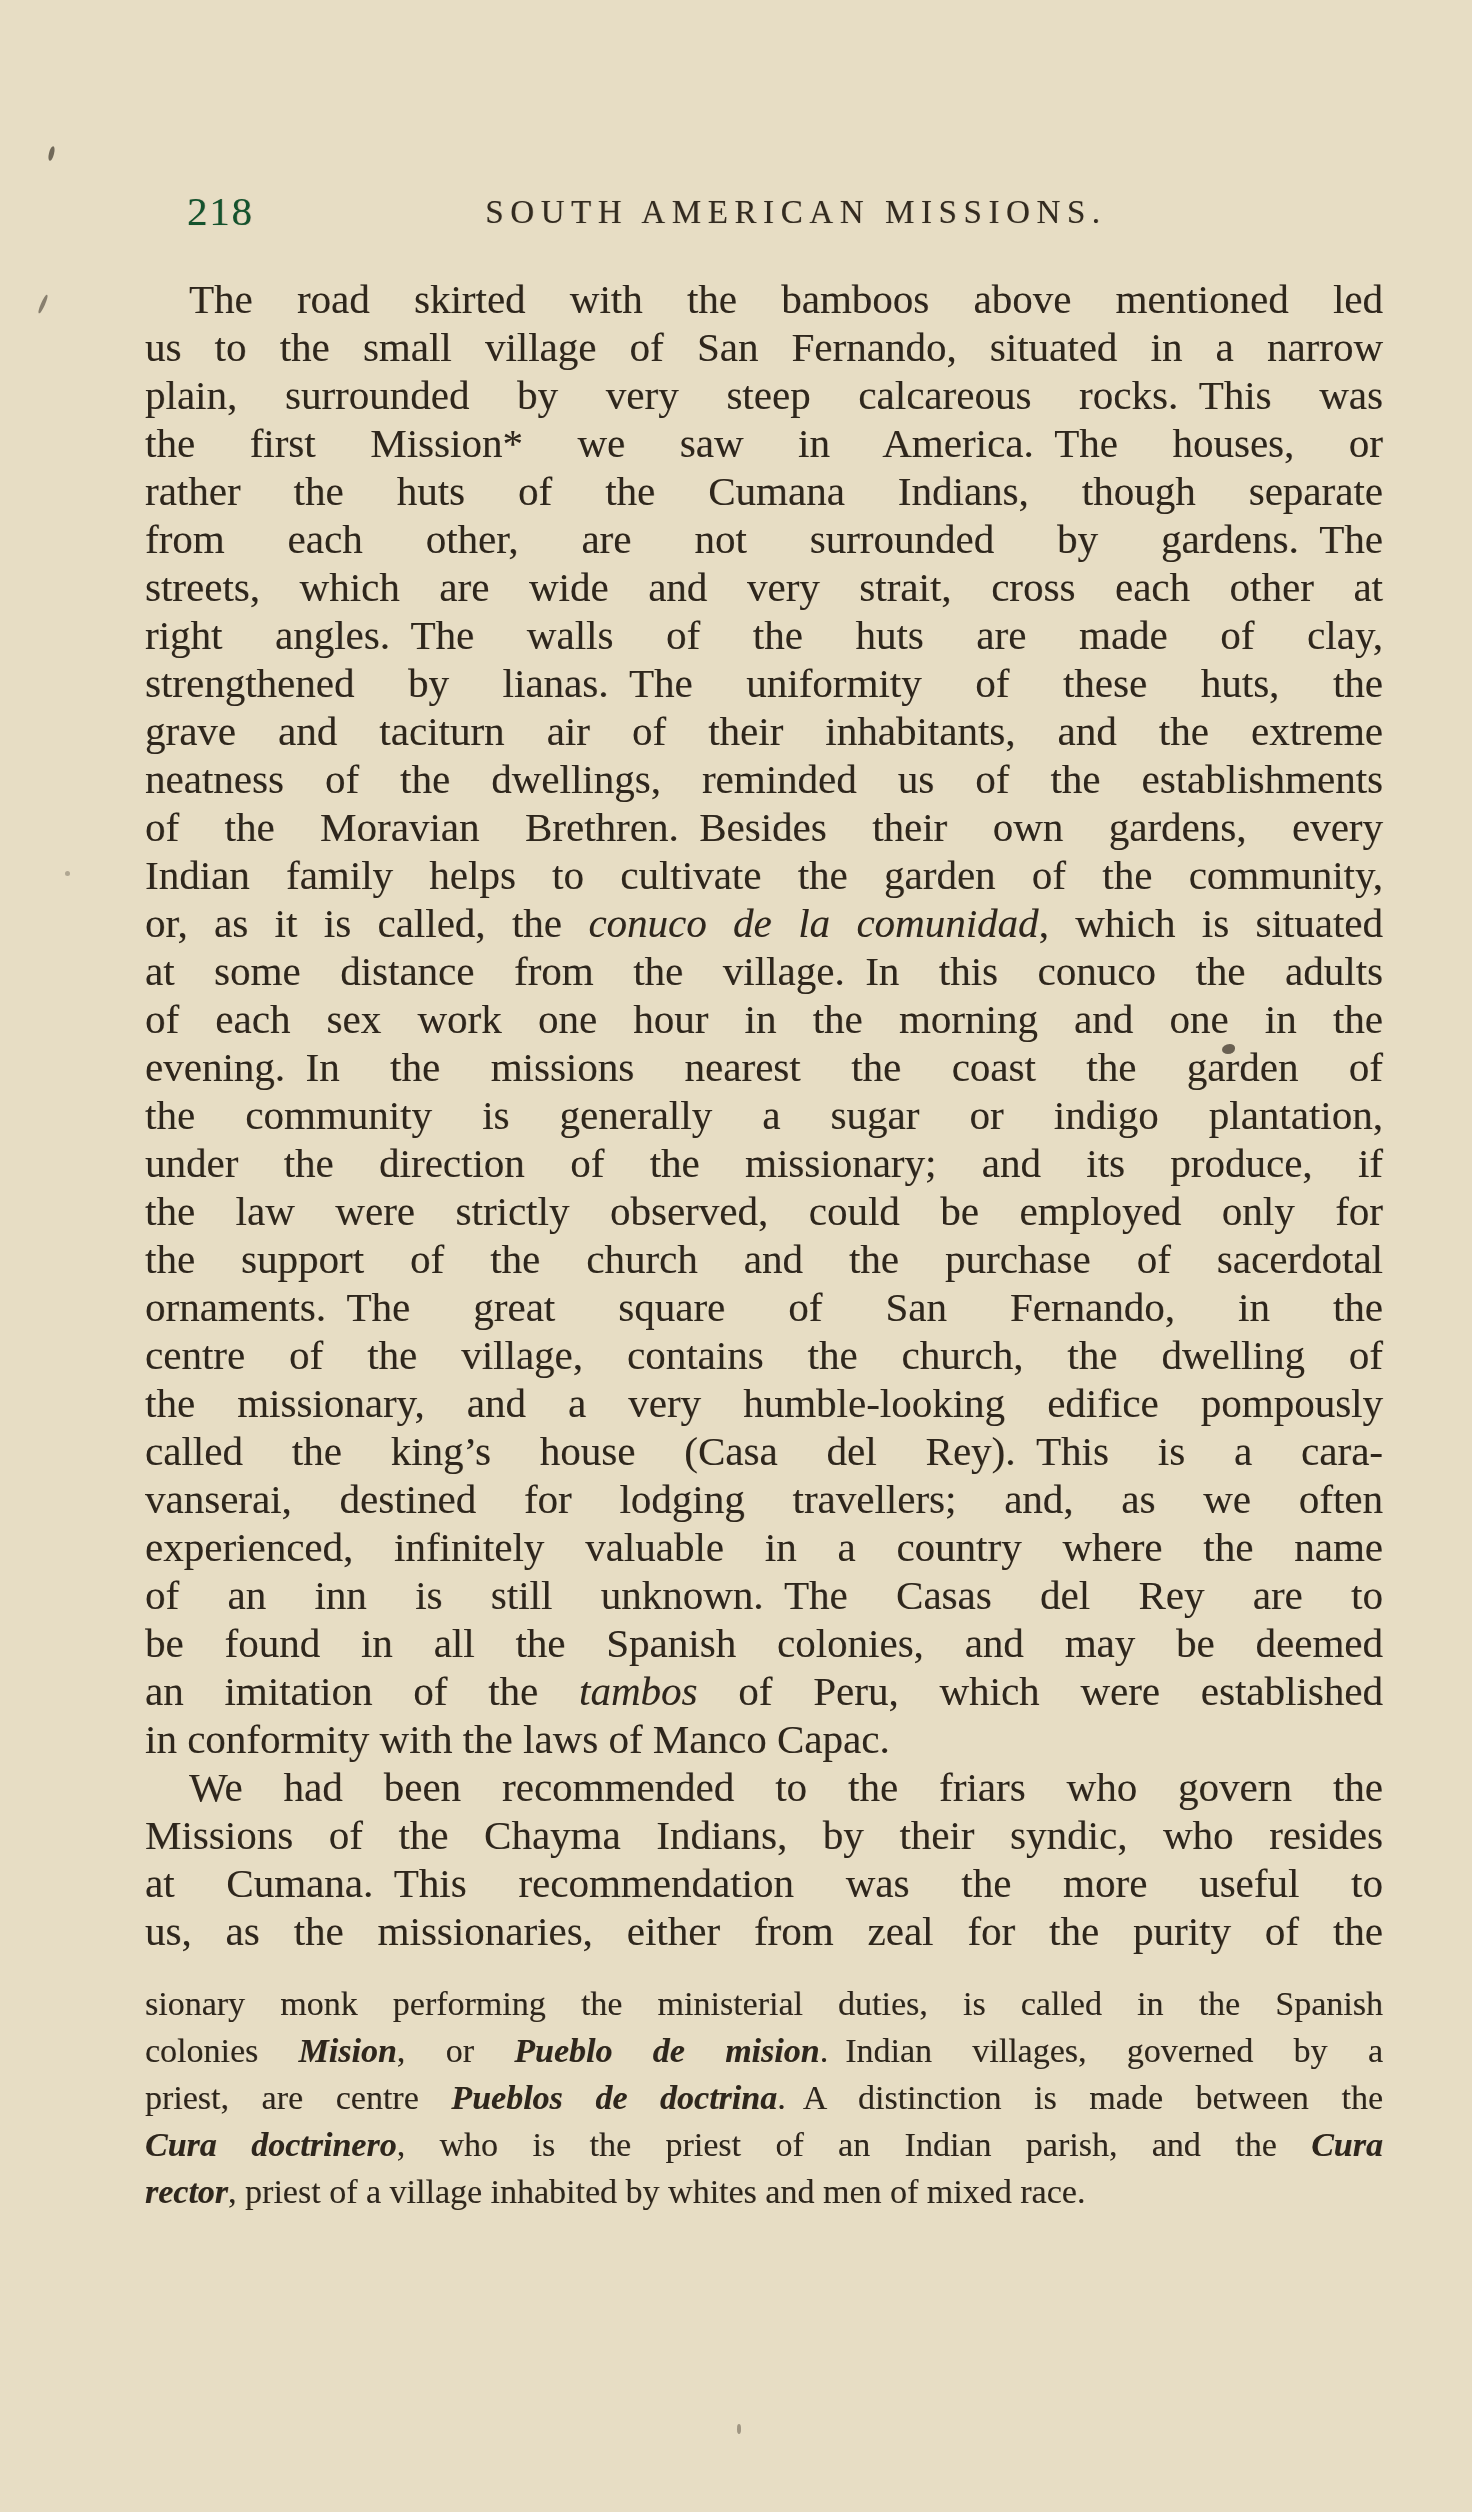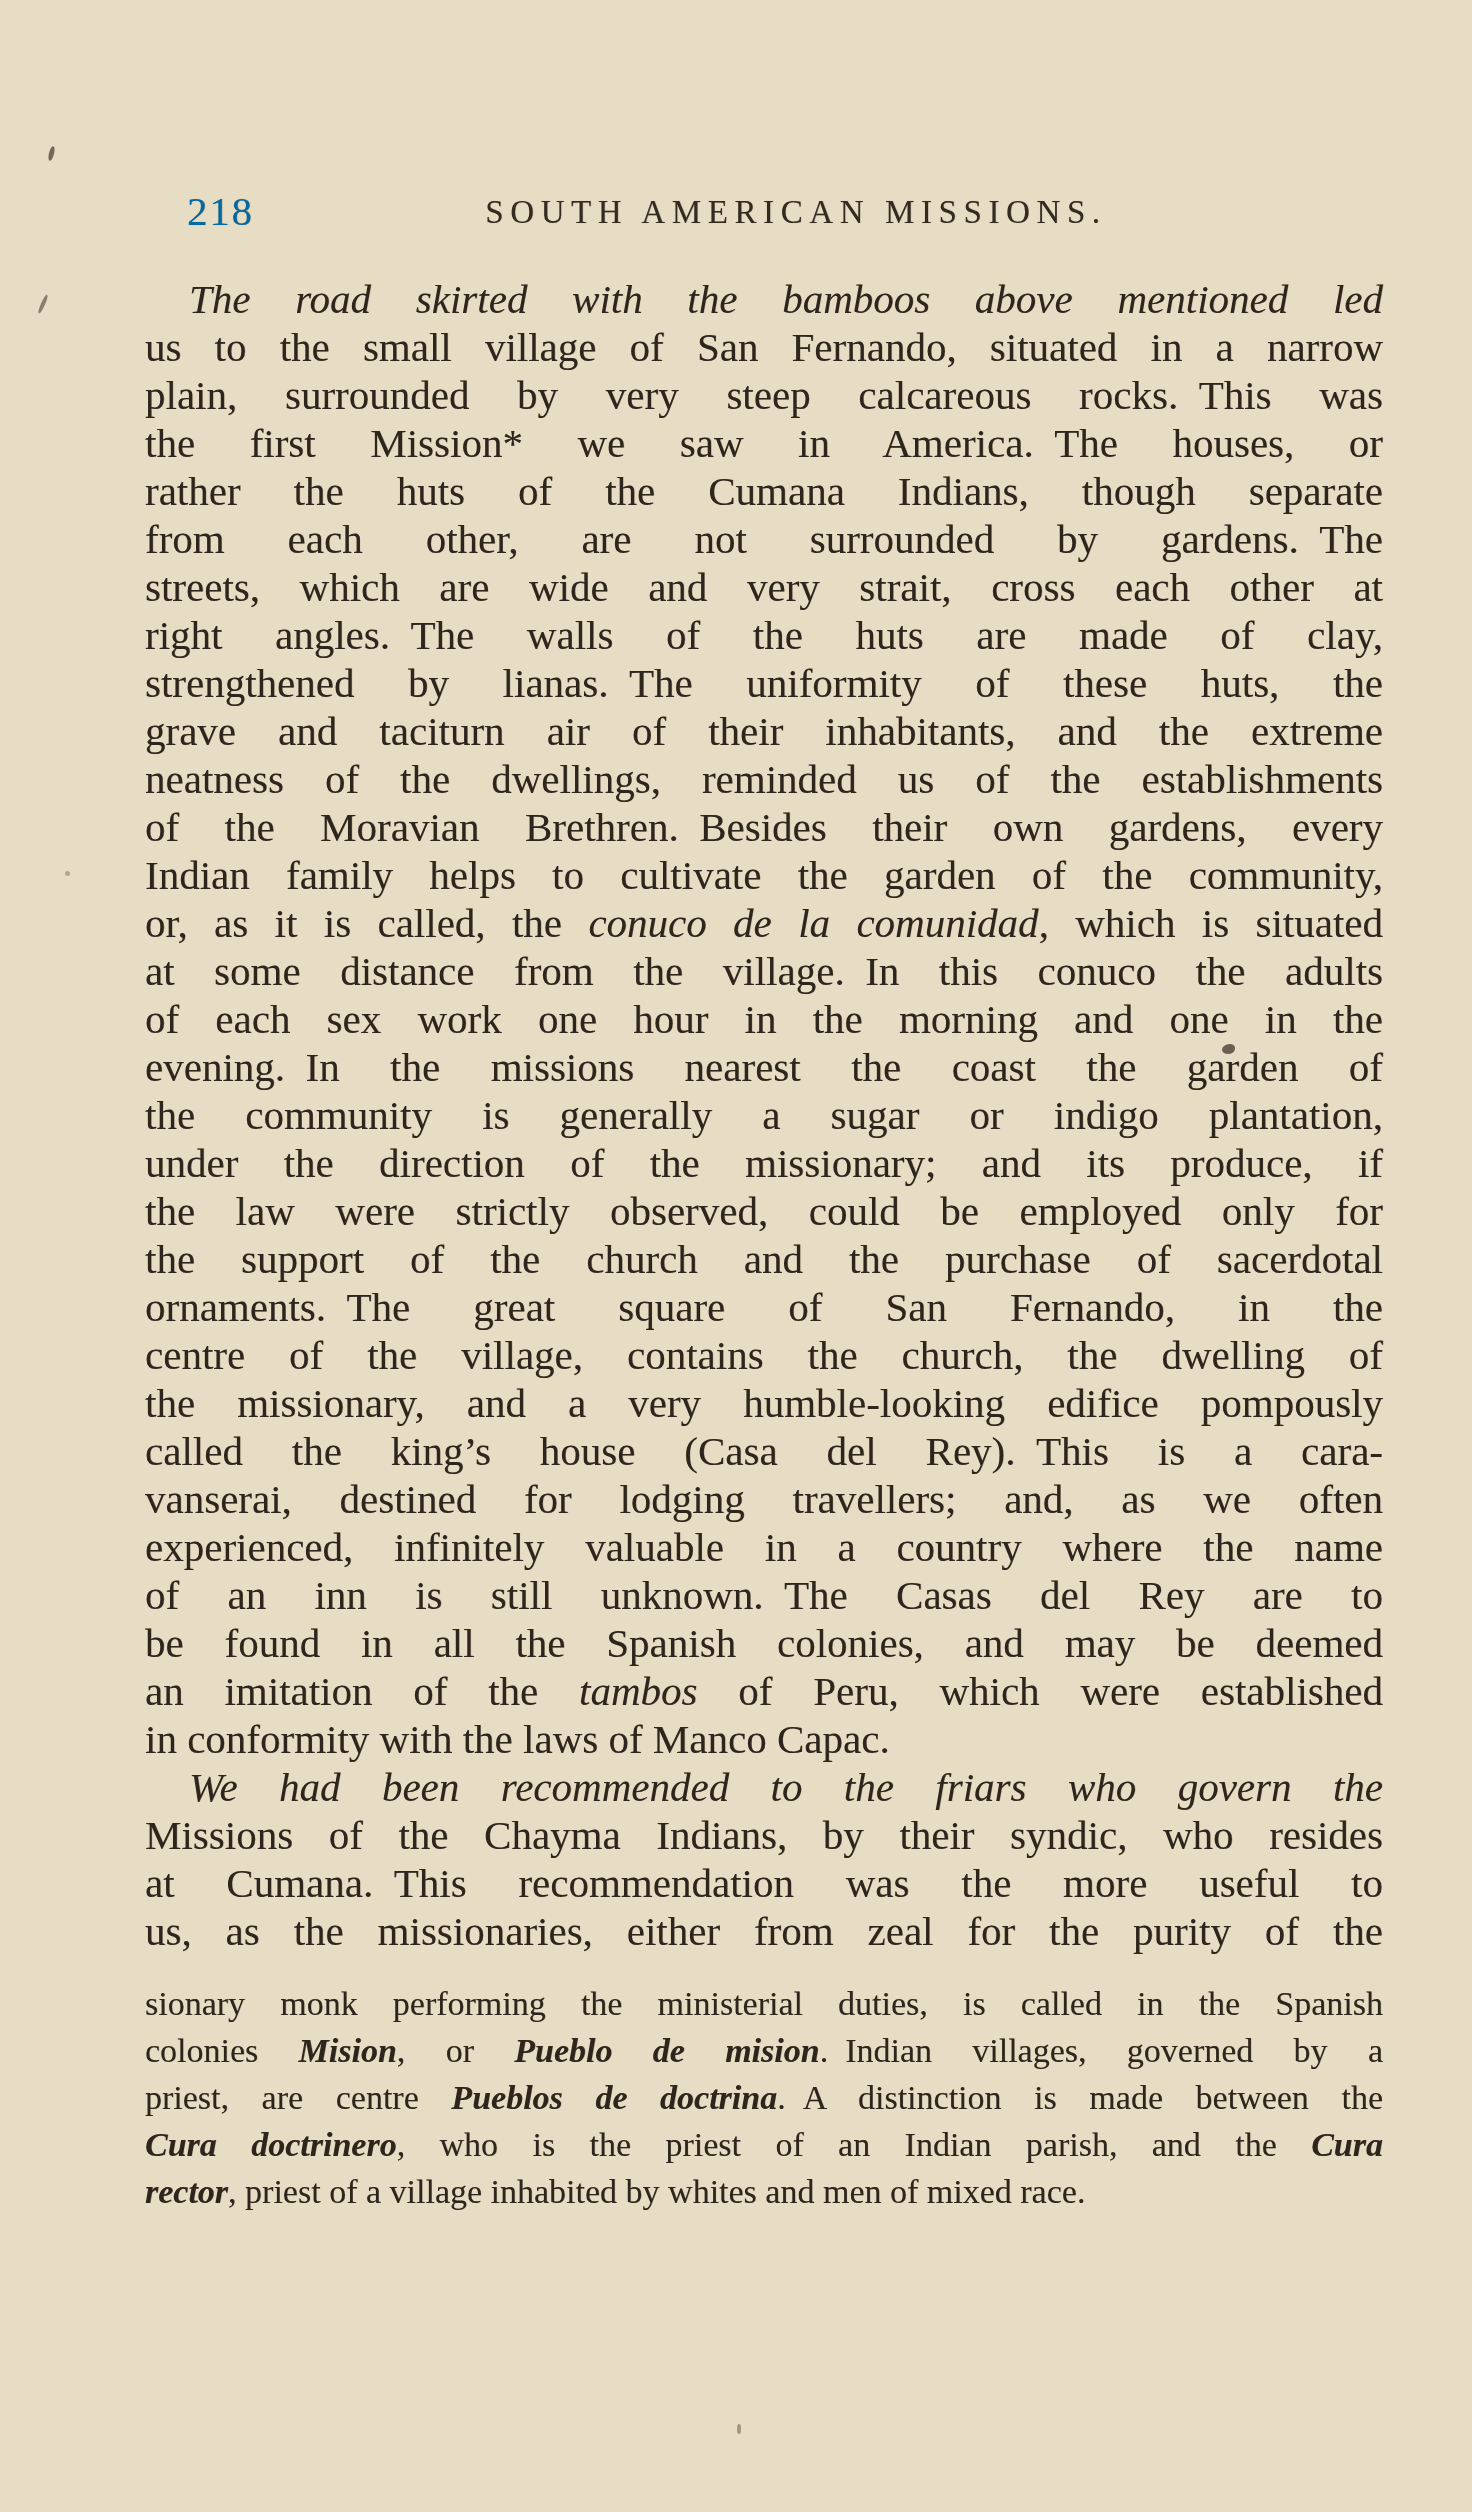--- a/index.html
+++ b/index.html
@@ -16,41 +16,41 @@
       radial-gradient(ellipse at 55% 88%, rgba(255,252,240,.38) 0 30%, transparent 65%),
       linear-gradient(to right, rgba(130,105,60,.22) 0, rgba(130,105,60,.06) 2.2%, transparent 5%),
       linear-gradient(to bottom, rgba(130,105,60,.10) 0, transparent 3%),
       linear-gradient(to left, rgba(130,105,60,.08) 0, transparent 3%),
       linear-gradient(160deg,#e3d7ba 0%,#e8decб 0%,#e8dec6 28%,#ece3cd 62%,#e9e0c9 100%);
     color:#2e261c;
   }
   .running-head{position:absolute;top:187px;left:145px;width:1238px;height:56px;}
   .pageno{
     position:absolute;left:42px;top:0;
-    font-size:41px;letter-spacing:1.8px;color:#0369a1;
+    font-size:41px;letter-spacing:1.8px;color:#14532d;
     text-shadow:0.4px 0.4px 0.7px rgba(46,38,28,.35);
   }
   .running-title{
     display:block;text-align:center;transform:translateX(32px);
     font-size:33px;letter-spacing:0.20em;padding-top:7px;color:#332b20;
     text-shadow:0.4px 0.4px 0.7px rgba(46,38,28,.35);
   }
   .body-text{
     position:absolute;top:275px;left:145px;width:1238px;
     font-size:41px;line-height:48px;color:#2e261c;
     text-shadow:0.4px 0.4px 0.6px rgba(46,38,28,.32);
   }
   .footnote{
     position:absolute;top:1980px;left:145px;width:1238px;
     font-size:34px;line-height:47px;color:#2e261c;
     text-shadow:0.4px 0.4px 0.5px rgba(46,38,28,.32);
   }
   .line{text-align:justify;text-align-last:justify;white-space:normal;}
   .line.flush{text-align-last:left;}
-  .line.indent{text-indent:44px;font-style:italic;}
+  .line.indent{text-indent:44px;}
   .footnote .line.indent{text-indent:30px;}
   i{font-style:italic;}
   .footnote i{font-weight:600;}
   .speck{position:absolute;background:#4a4136;border-radius:50%;}
   #sp1{left:49px;top:146px;width:5.3px;height:15px;transform:rotate(14deg);opacity:.75;}
   #sp2{left:41px;top:294px;width:3.5px;height:20px;transform:rotate(24deg);opacity:.6;}
   #sp3{left:1222px;top:1044px;width:13.2px;height:9.7px;border-radius:60% 40% 55% 45%;opacity:.8;}
   #sp4{left:737px;top:2424px;width:4.4px;height:9.7px;opacity:.45;}
   #sp5{left:65px;top:871px;width:5.3px;height:5.3px;opacity:.35;}
 </style>

